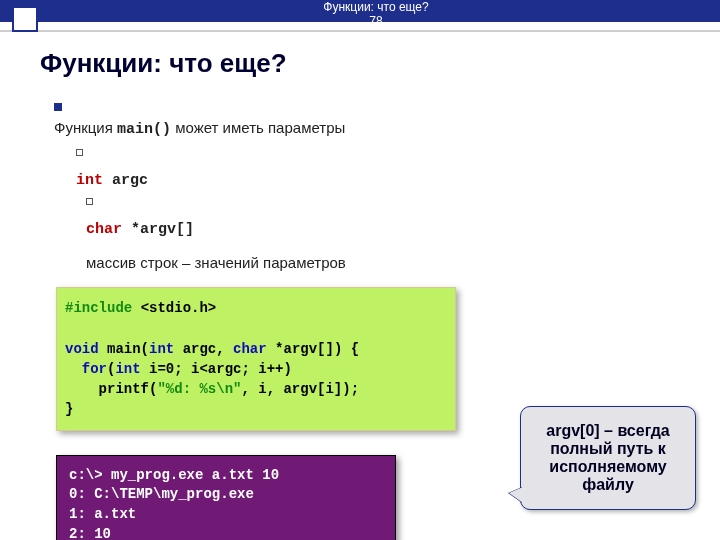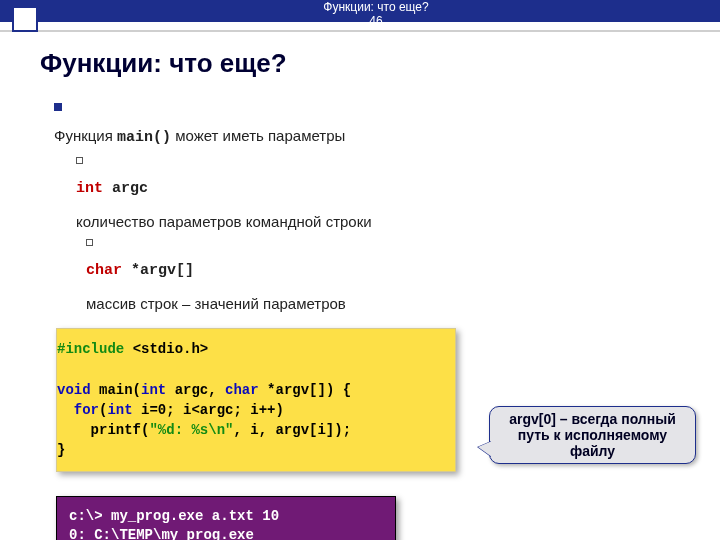--- a/index.html
+++ b/index.html
@@ -47,21 +47,21 @@
   }
   .content {
     margin-left: 54px;
     margin-right: 30px;
     font-size: 15px;
     color: #222;
   }
   .bullet-row {
     display: flex;
     align-items: baseline;
-    gap: 16px;
+    gap: 8px;
     margin-bottom: 6px;
   }
   .bullet1 {
     display: inline-block;
     width: 8px; height: 8px;
     background: #1d2e8c;
     margin-top: 6px;
     flex-shrink: 0;
   }
   .bullet2 {
@@ -76,24 +76,24 @@
   .kw-red { color: #c00000; font-weight: bold; }
   .sub-line {
     display: flex;
     align-items: baseline;
     gap: 16px;
     margin-bottom: 4px;
   }
   .code-box {
     margin: 16px 0 0 56px;
     width: 400px;
-    background: #fde047;
+    background: #bef264;
     border: 1px solid #d7ca8e;
     box-shadow: 3px 3px 6px rgba(0,0,0,0.35);
-    padding: 10px 0;
+    padding: 10px 8px;
     font-family: "Courier New", monospace;
     font-size: 14px;
     line-height: 1.45;
     font-weight: bold;
     color: #000;
   }
   .code-box .kw-blue { color: #0b0bbb; }
   .code-box .kw-green { color: #138a13; }
   .code-box .str { color: #138a13; }
   .terminal-box {
@@ -106,26 +106,26 @@
     padding: 10px 12px 18px;
     font-family: "Courier New", monospace;
     font-size: 14px;
     line-height: 1.4;
     font-weight: bold;
   }
   .callout {
     position: absolute;
     right: 24px;
     top: 406px;
-    width: 207px;
+    width: 176px;
     background: #e4e4e8;
     border: 1px solid #1d2e8c;
     border-radius: 10px;
-    padding: 4px 8px;
-    font-size: 14px;
+    padding: 15px 8px;
+    font-size: 16px;
     text-align: center;
     color: #002;
     font-weight: bold;
     box-shadow: 2px 2px 4px rgba(0,0,0,0.3);
   }
   .callout-tail {
     position: absolute;
     left: -12px;
     bottom: 6px;
     width: 0; height: 0;
@@ -135,38 +135,37 @@
     filter: drop-shadow(-1px 0 0 #1d2e8c);
   }
   .pre { white-space: pre; }
 </style>
 </head>
 <body>
 
 <div class="header-square"></div>
 <div class="header-bar">
   <span>Функции: что еще?</span>
-  <span>46</span>
+  <span>78</span>
 </div>
 <div class="divider"></div>
 
 <div class="slide-title">Функции: что еще?</div>
 
 <div class="content">
   <div class="bullet-row">
     <span class="bullet1"></span>
     <span>
       <span>Функция </span><span class="mono">main()</span><span> может иметь параметры</span>
     </span>
   </div>
 
   <div class="sub-line">
     <span class="bullet2"></span>
     <span class="mono"><span class="kw-red">int</span><span> argc</span></span>
-    <span style="margin-left:20px">количество параметров командной строки</span>
   </div>
 
   <div class="sub-line">
     <span class="bullet2"></span>
     <span class="mono"><span class="kw-red">char</span><span> *argv[]</span></span>
     <span style="margin-left:32px">массив строк – значений параметров</span>
   </div>
 </div>
 
 <div class="code-box pre"><span class="kw-green">#include </span><span>&lt;stdio.h&gt;</span>

